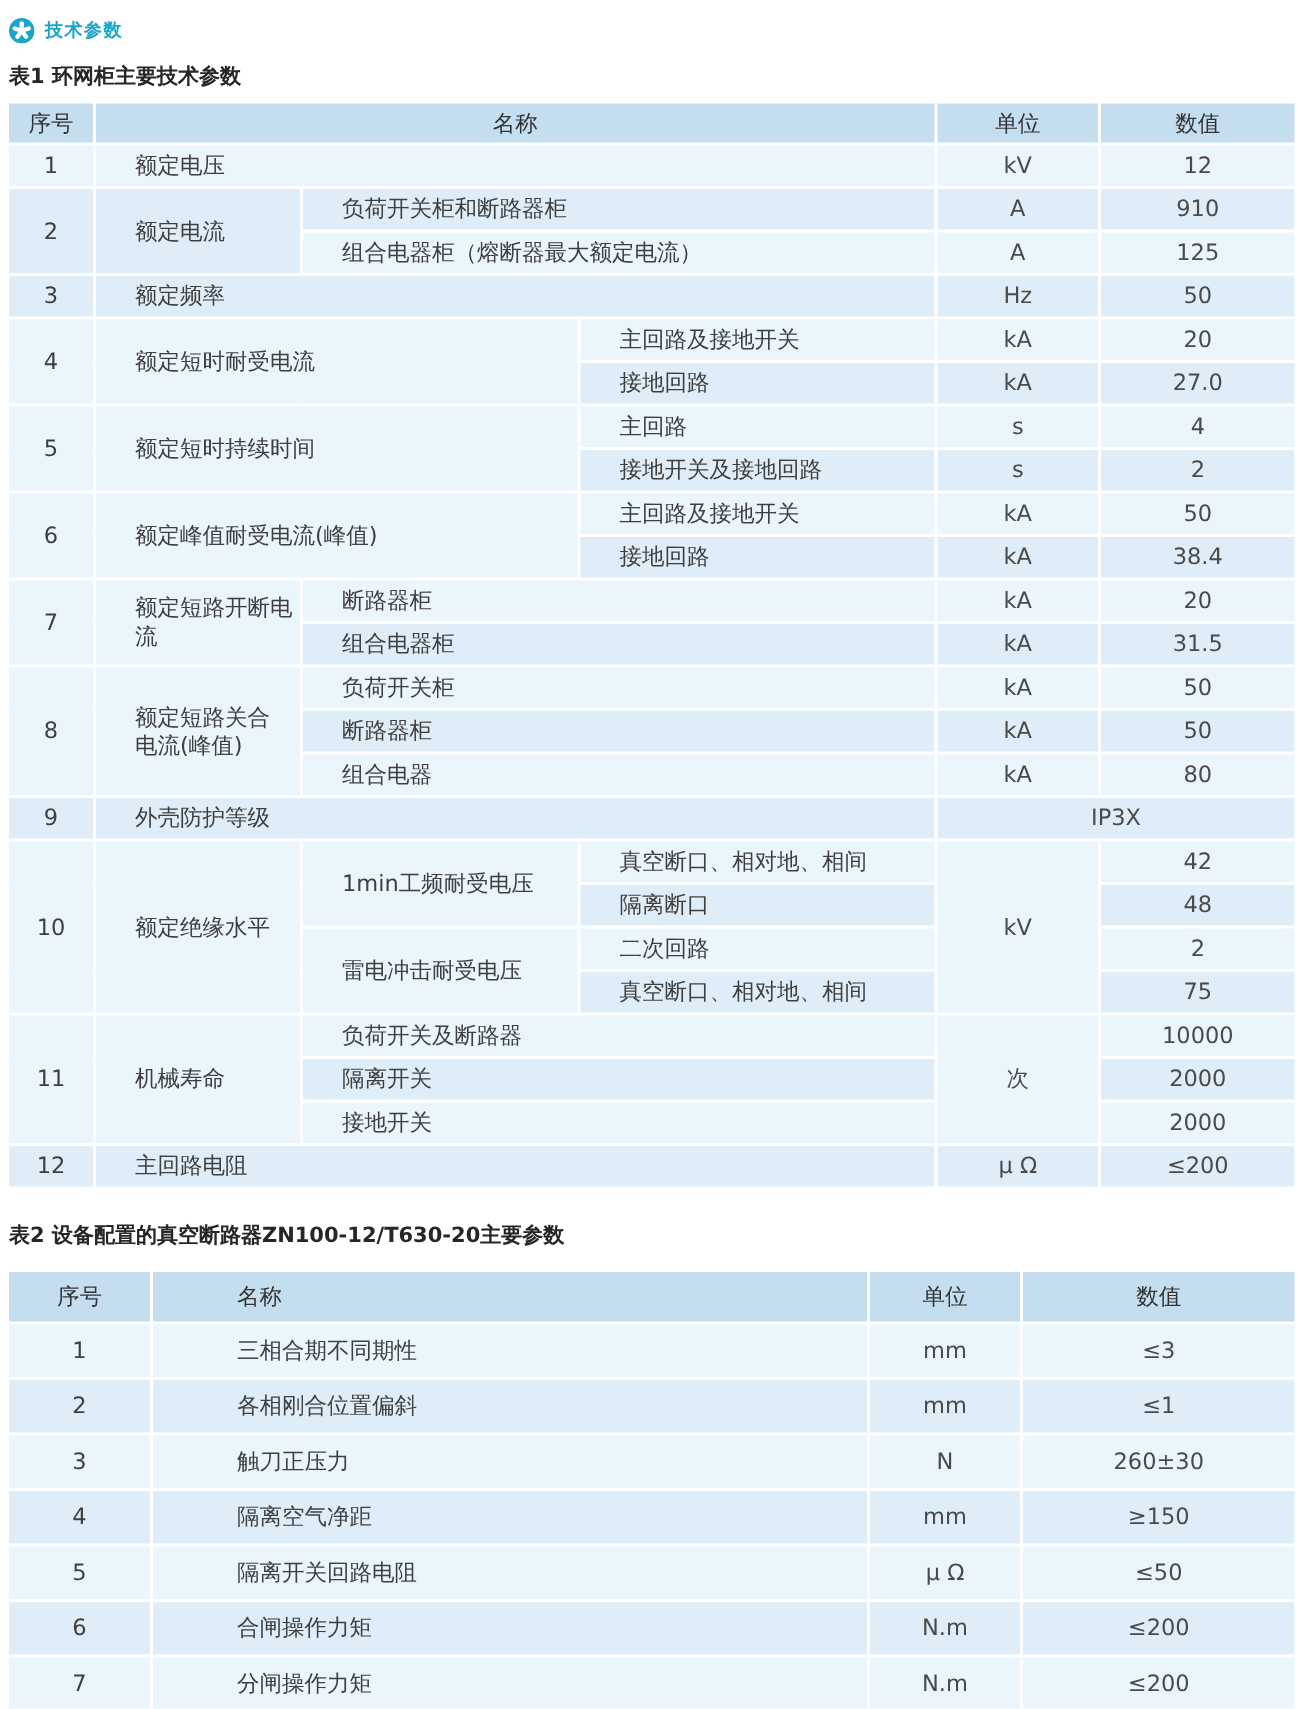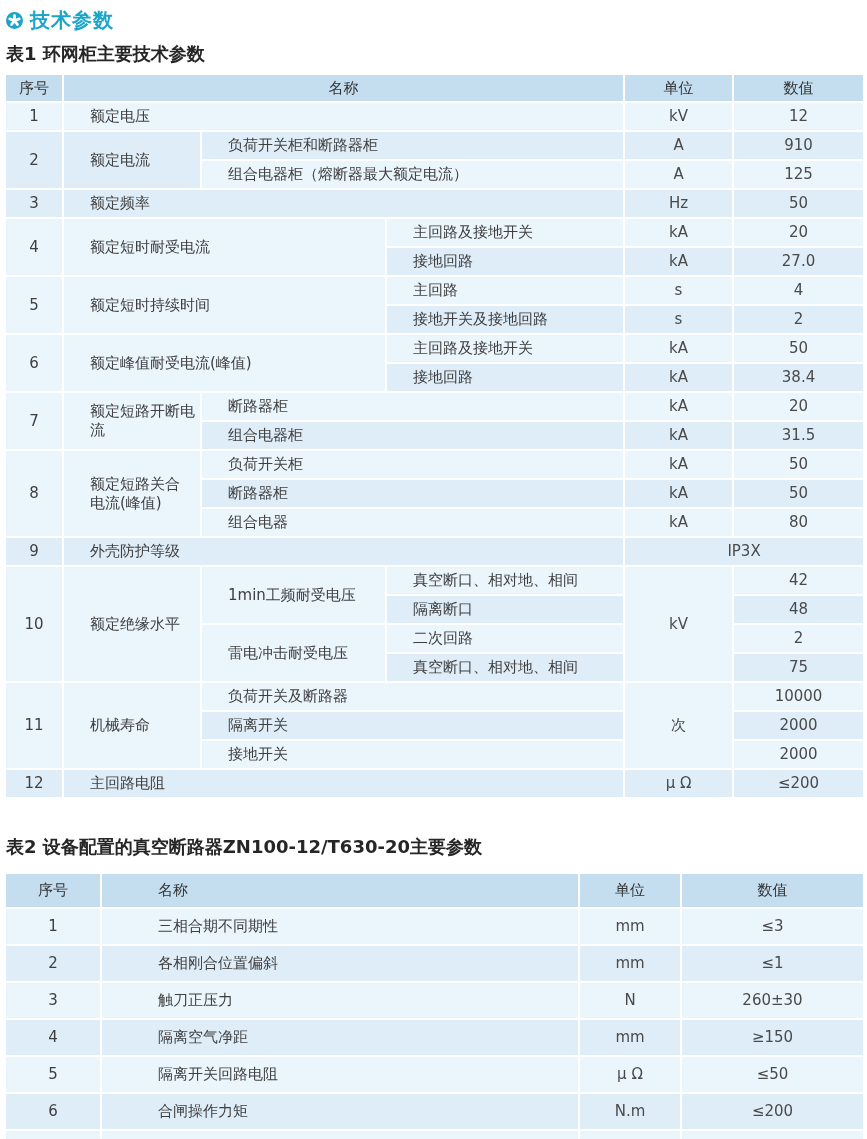--- a/index.html
+++ b/index.html
@@ -12,25 +12,25 @@
   *{margin:0;padding:0;box-sizing:border-box;}
   html,body{width:867px;background:#ffffff;}
   body{
     height:1139px;
     overflow:hidden;
     font-family:"DejaVu Sans","Liberation Sans",sans-serif;
     color:var(--text);
   }
   .page{padding:8px 4px 0 4px;}
   .page-header{display:flex;align-items:center;gap:7px;padding-left:2px;height:24px;}
-  .page-header h1{font-size:20px;font-weight:bold;color:var(--accent);letter-spacing:1px;text-align:center;}
+  .page-header h1{font-size:12px;font-weight:bold;color:var(--accent);letter-spacing:1px;text-align:center;}
   .icon-wrap{display:inline-flex;align-items:center;}
-  .caption{font-size:18px;font-weight:bold;color:#262626;padding-left:2px;}
+  .caption{font-size:14px;font-weight:bold;color:#262626;padding-left:2px;}
   .caption-1{margin-top:10px;margin-bottom:7px;}
-  .caption-2{margin-top:36px;margin-bottom:13px;}
+  .caption-2{margin-top:22px;margin-bottom:13px;}
   table{border-collapse:collapse;table-layout:fixed;width:859px;}
   th,td{
     border:2px solid #ffffff;
     font-size:15px;
     font-weight:normal;
     vertical-align:middle;
     text-align:center;
     color:var(--text);
     white-space:pre-line;
     line-height:1.25;

